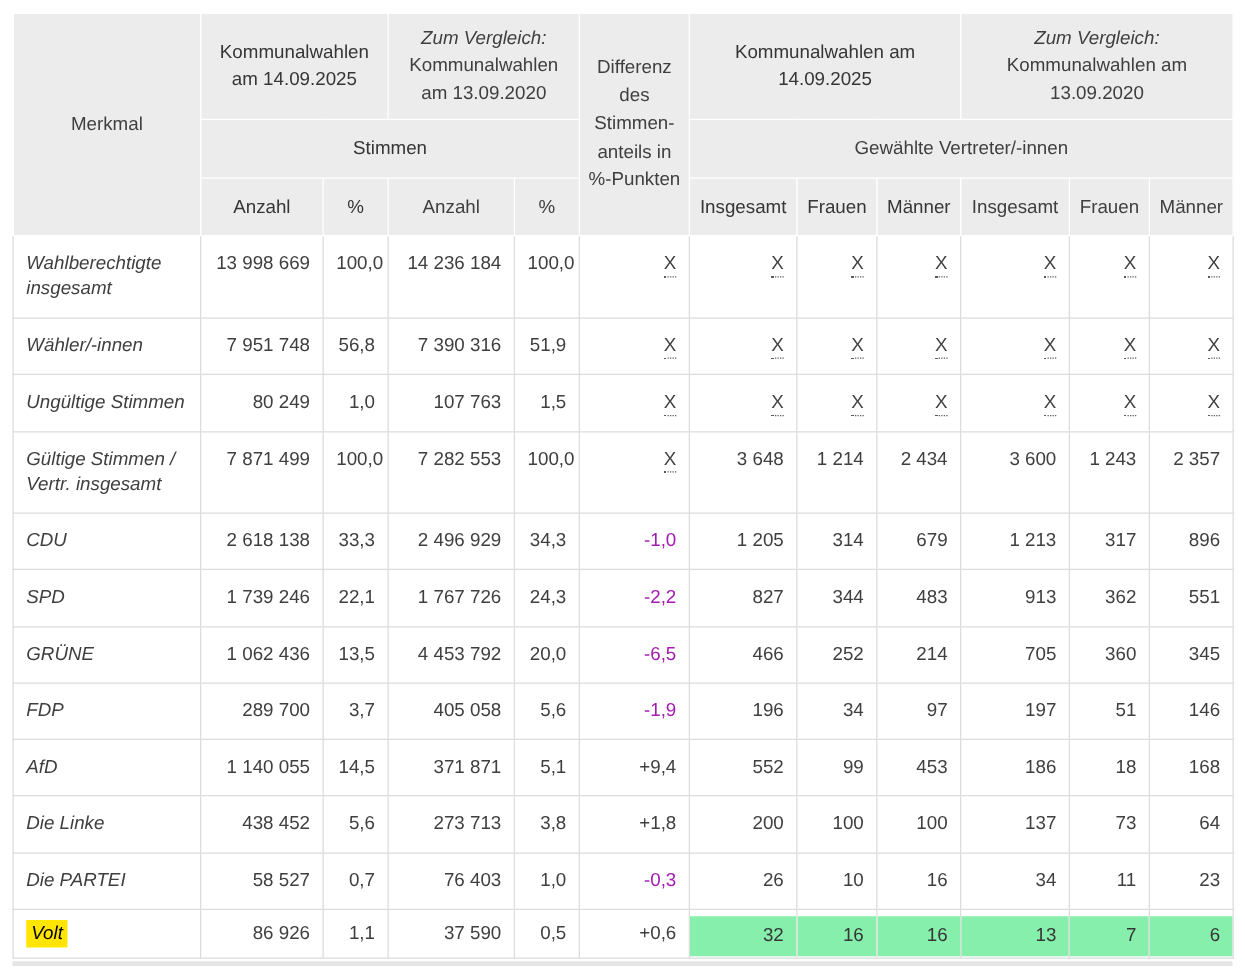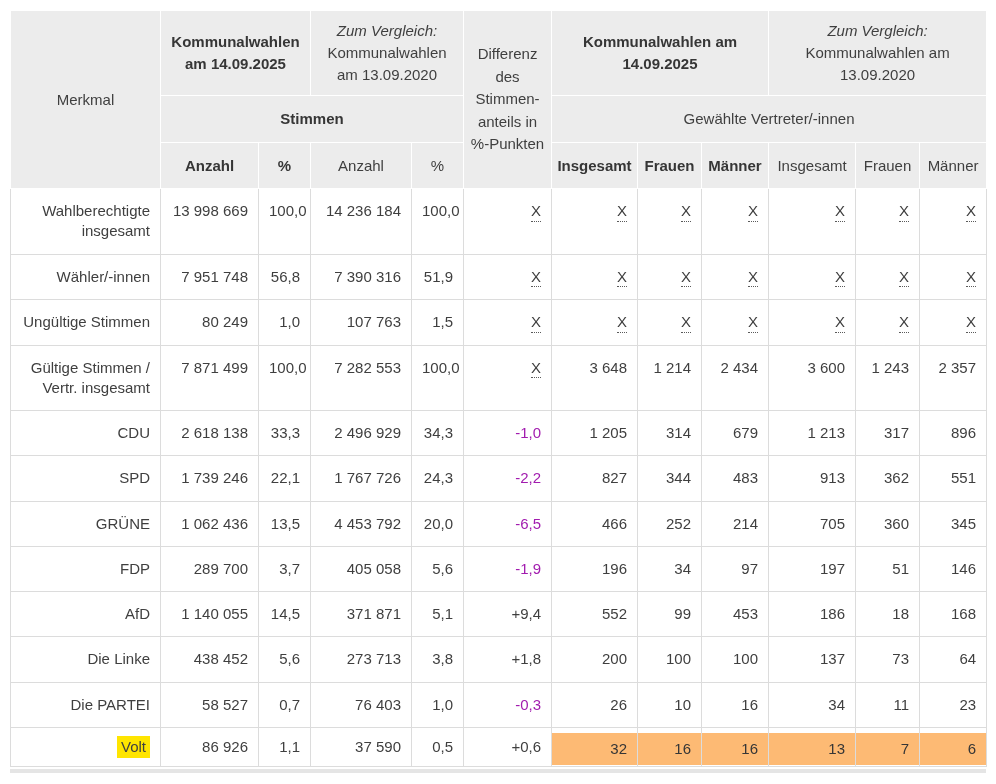--- a/index.html
+++ b/index.html
@@ -24,53 +24,52 @@
     font-weight: normal;
     text-align: center;
     vertical-align: middle;
     padding: 6px 5px;
     line-height: 1.45;
   }
   thead tr.h1 th { height: 85px; }
   thead tr.h2 th { height: 47px; }
   thead tr.h3 th { height: 46px; }
   th.merkmal { vertical-align: middle; }
-  .bold { font-weight: bold; color: #363636; }
+  .bold { font-weight: normal; color: #363636; }
   .ital { font-style: italic; margin-top: 43px; }
   th.diffhead { line-height: 1.5; }
 
   
   tbody td {
     border: 1px solid #dcdcdc;
     padding: 12px 10px;
     vertical-align: top;
     line-height: 1.35;
     background: #ffffff;
   }
-  td.lbl { text-align: right; }
+  td.lbl { text-align: left; font-style: italic; }
   td.num { text-align: right; white-space: nowrap; }
   td.neg { color: #a21caf; }
 
   .xmark {
     display: inline-block;
     border-bottom: 1px dotted #5a5a5a;
     line-height: 1.1;
     padding-bottom: 1px;
   }
 
   
   mark.hl-label {
     background: #ffe500;
-    color: #404040;
+    color: #000000;
     padding: 2px 4px 3px 4px;
-    margin-left: 27px;
   }
   td.hl { padding: 0; }
   td.hl .band {
-    background: #fdba74;
+    background: #86efac;
     height: 32px;
     margin-top: 5px;
     display: flex;
     align-items: center;
     justify-content: flex-end;
     padding-right: 10px;
     color: #363636;
   }
   tbody tr.hl-row td { vertical-align: middle; padding-top: 9px; padding-bottom: 9px; }
   tbody tr.hl-row td.hl { padding: 0; }

